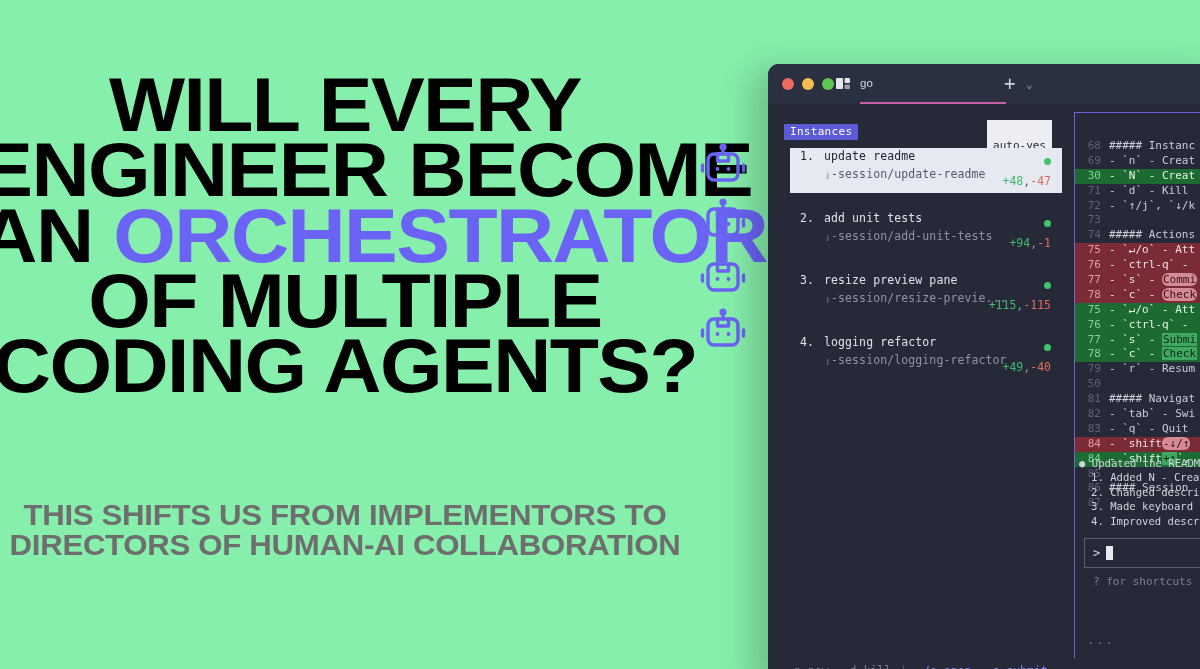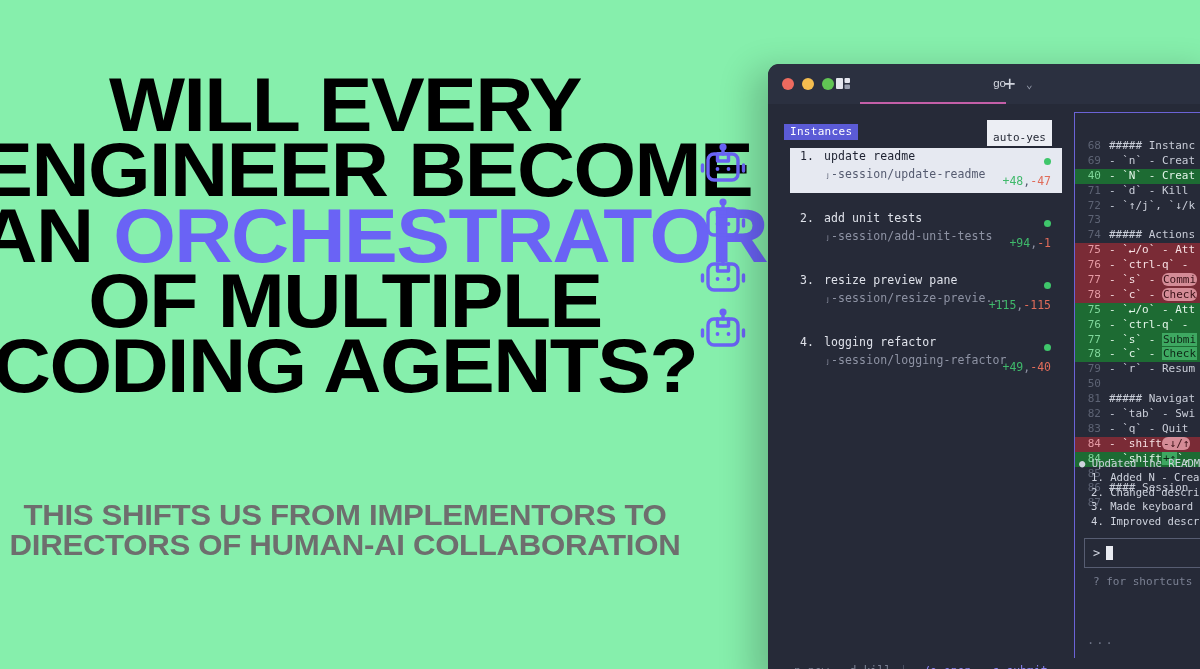--- a/index.html
+++ b/index.html
@@ -85,42 +85,42 @@
   }
   .tl-dots { position: absolute; left: 14px; top: 14px; display: flex; gap: 8px; }
   .dot { width: 12px; height: 12px; border-radius: 50%; }
   .dot.r { background: #ed6a5f; }
   .dot.y { background: #f4bd4f; }
   .dot.g { background: #61c554; }
   .split-ico { position: absolute; left: 68px; top: 13px; width: 14px; height: 13px; }
   .tab {
     position: absolute; left: 92px; top: 0;
     width: 146px; height: 40px;
-    display: flex; align-items: center; justify-content: flex-end;
+    display: flex; align-items: center; justify-content: flex-start;
     color: #d2d5de; font-size: 11.5px;
     font-family: "Liberation Sans", sans-serif;
     border-bottom: 2px solid #c45fa8;
   }
   .newtab { position: absolute; left: 236px; top: 10px; color: #cfd2dc; font-size: 19px; line-height: 1; }
   .chev { position: absolute; left: 258px; top: 14px; color: #9aa0b0; font-size: 11px; }
 
   #body { position: relative; height: 580px; background: #262a38; }
 
   
   .badge-row { position: absolute; left: 16px; top: 16px; width: 268px; height: 17px; }
   .badge-inst {
     display: inline-block;
     background: #5b5bd6; color: #ffffff;
     font-size: 11px; padding: 1px 6px 2px;
     letter-spacing: 0.3px;
   }
   .badge-auto {
     position: absolute; right: 0; top: 0;
     background: #eceef4; color: #1f2330;
-    font-size: 11px; padding: 11px 6px 2px; text-align: right;
+    font-size: 11px; padding: 19px 6px 2px; text-align: right;
   }
 
   .inst-list { position: absolute; left: 22px; top: 44px; width: 272px; }
   .inst {
     position: relative;
     padding: 1px 10px 9px 10px;
     margin-bottom: 17px;
     height: 45px;
   }
   .inst.sel { background: #e6e9f1; }
@@ -314,21 +314,21 @@
           <span class="diff"><span class="plus">+49</span><span class="comma">,</span><span class="minus">-40</span></span>
         </div>
 
       </div>
 
       <div id="pane">
         <div id="pane-title">Pr</div>
         <div class="code" id="code">
             <div class="row"><span class="g">68</span><span class="t">##### Instanc</span></div>
             <div class="row"><span class="g">69</span><span class="t">- `n` - Creat</span></div>
-            <div class="row add"><span class="g">40</span><span class="t">- `N` - Creat</span></div>
+            <div class="row add"><span class="g">30</span><span class="t">- `N` - Creat</span></div>
             <div class="row"><span class="g">71</span><span class="t">- `d` - Kill </span></div>
             <div class="row"><span class="g">72</span><span class="t">- `↑/j`, `↓/k</span></div>
             <div class="row"><span class="g">73</span><span class="t"></span></div>
             <div class="row"><span class="g">74</span><span class="t">##### Actions</span></div>
             <div class="row del"><span class="g">75</span><span class="t">- `↵/o` - Att</span></div>
             <div class="row del"><span class="g">76</span><span class="t">- `ctrl-q` - </span></div>
             <div class="row del"><span class="g">77</span><span class="t">- `s` - <span class="mark-d">Commi</span></span></div>
             <div class="row del"><span class="g">78</span><span class="t">- `c` - <span class="mark-d">Check</span></span></div>
             <div class="row add"><span class="g">75</span><span class="t">- `↵/o` - Att</span></div>
             <div class="row add"><span class="g">76</span><span class="t">- `ctrl-q` - </span></div>

